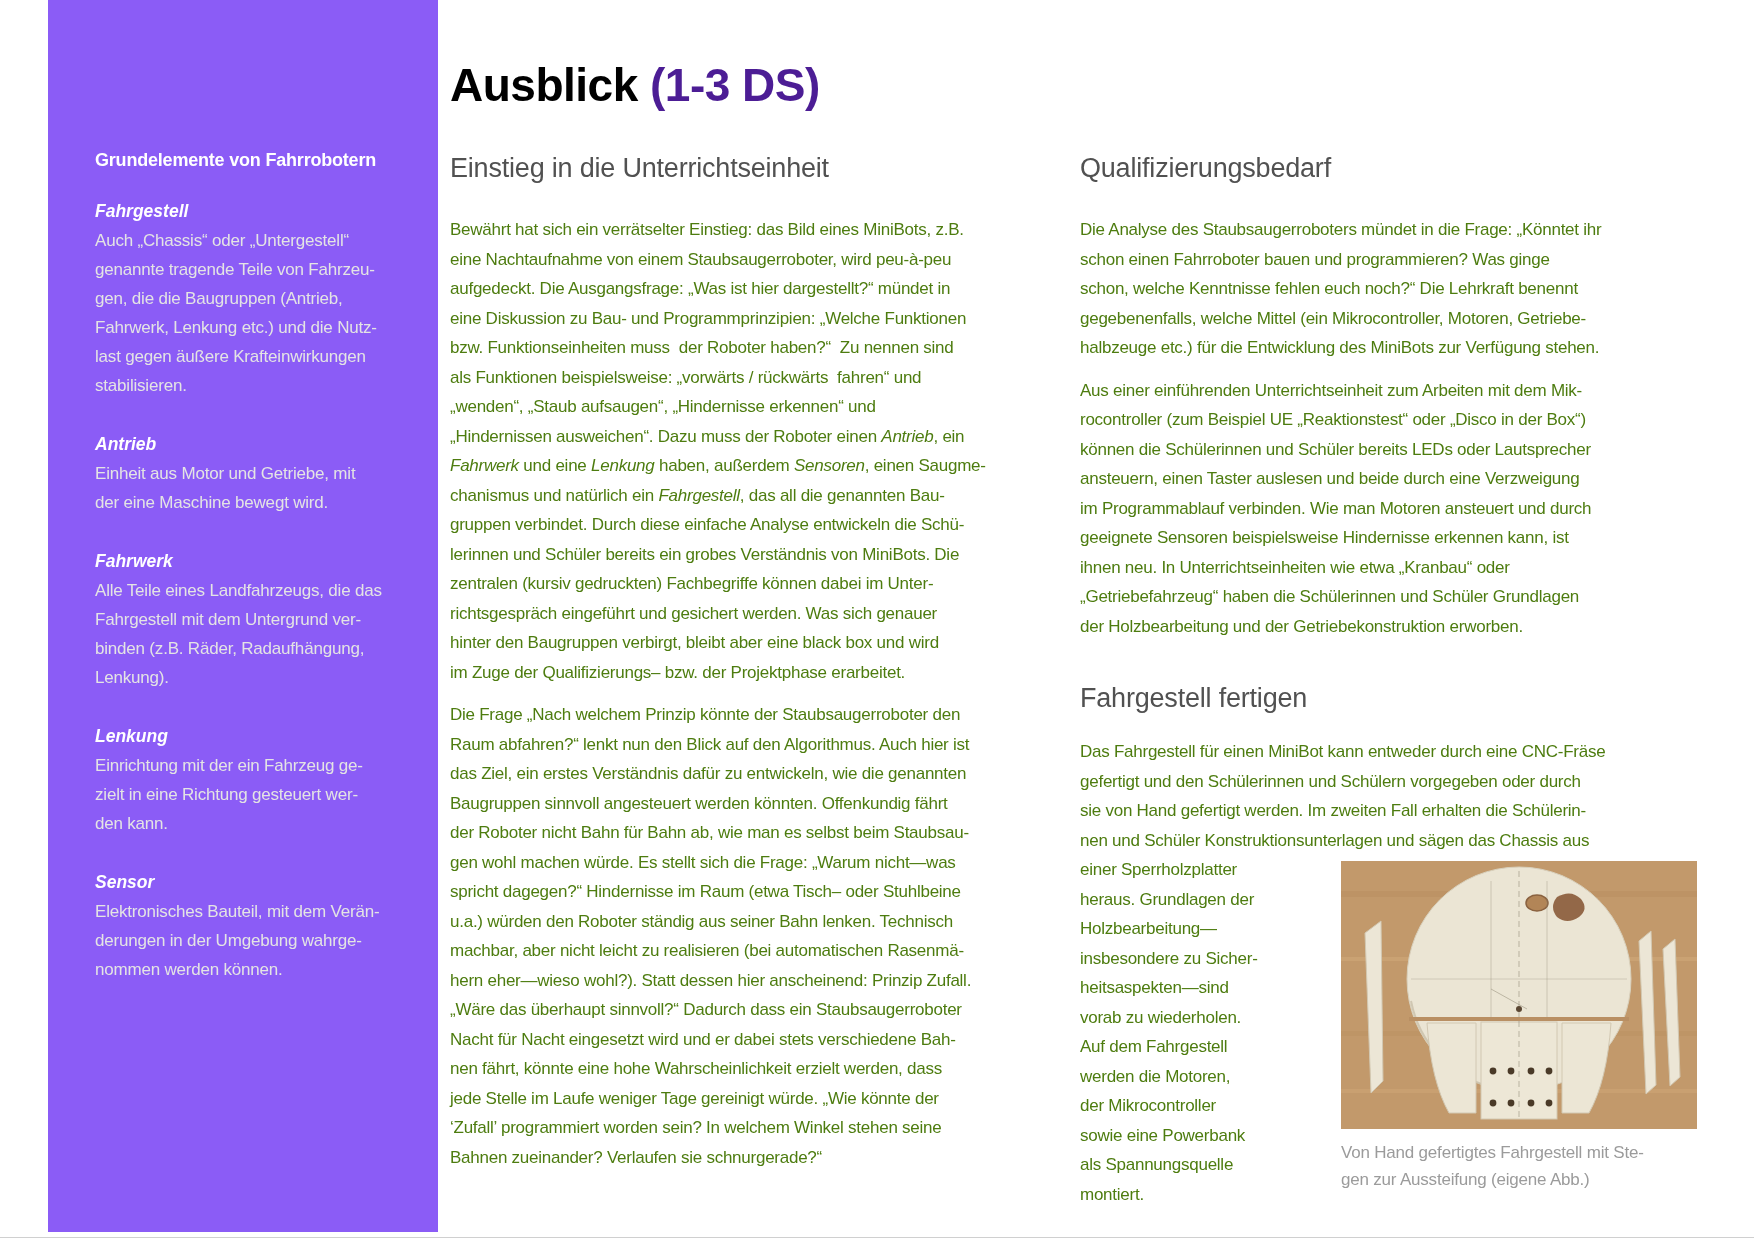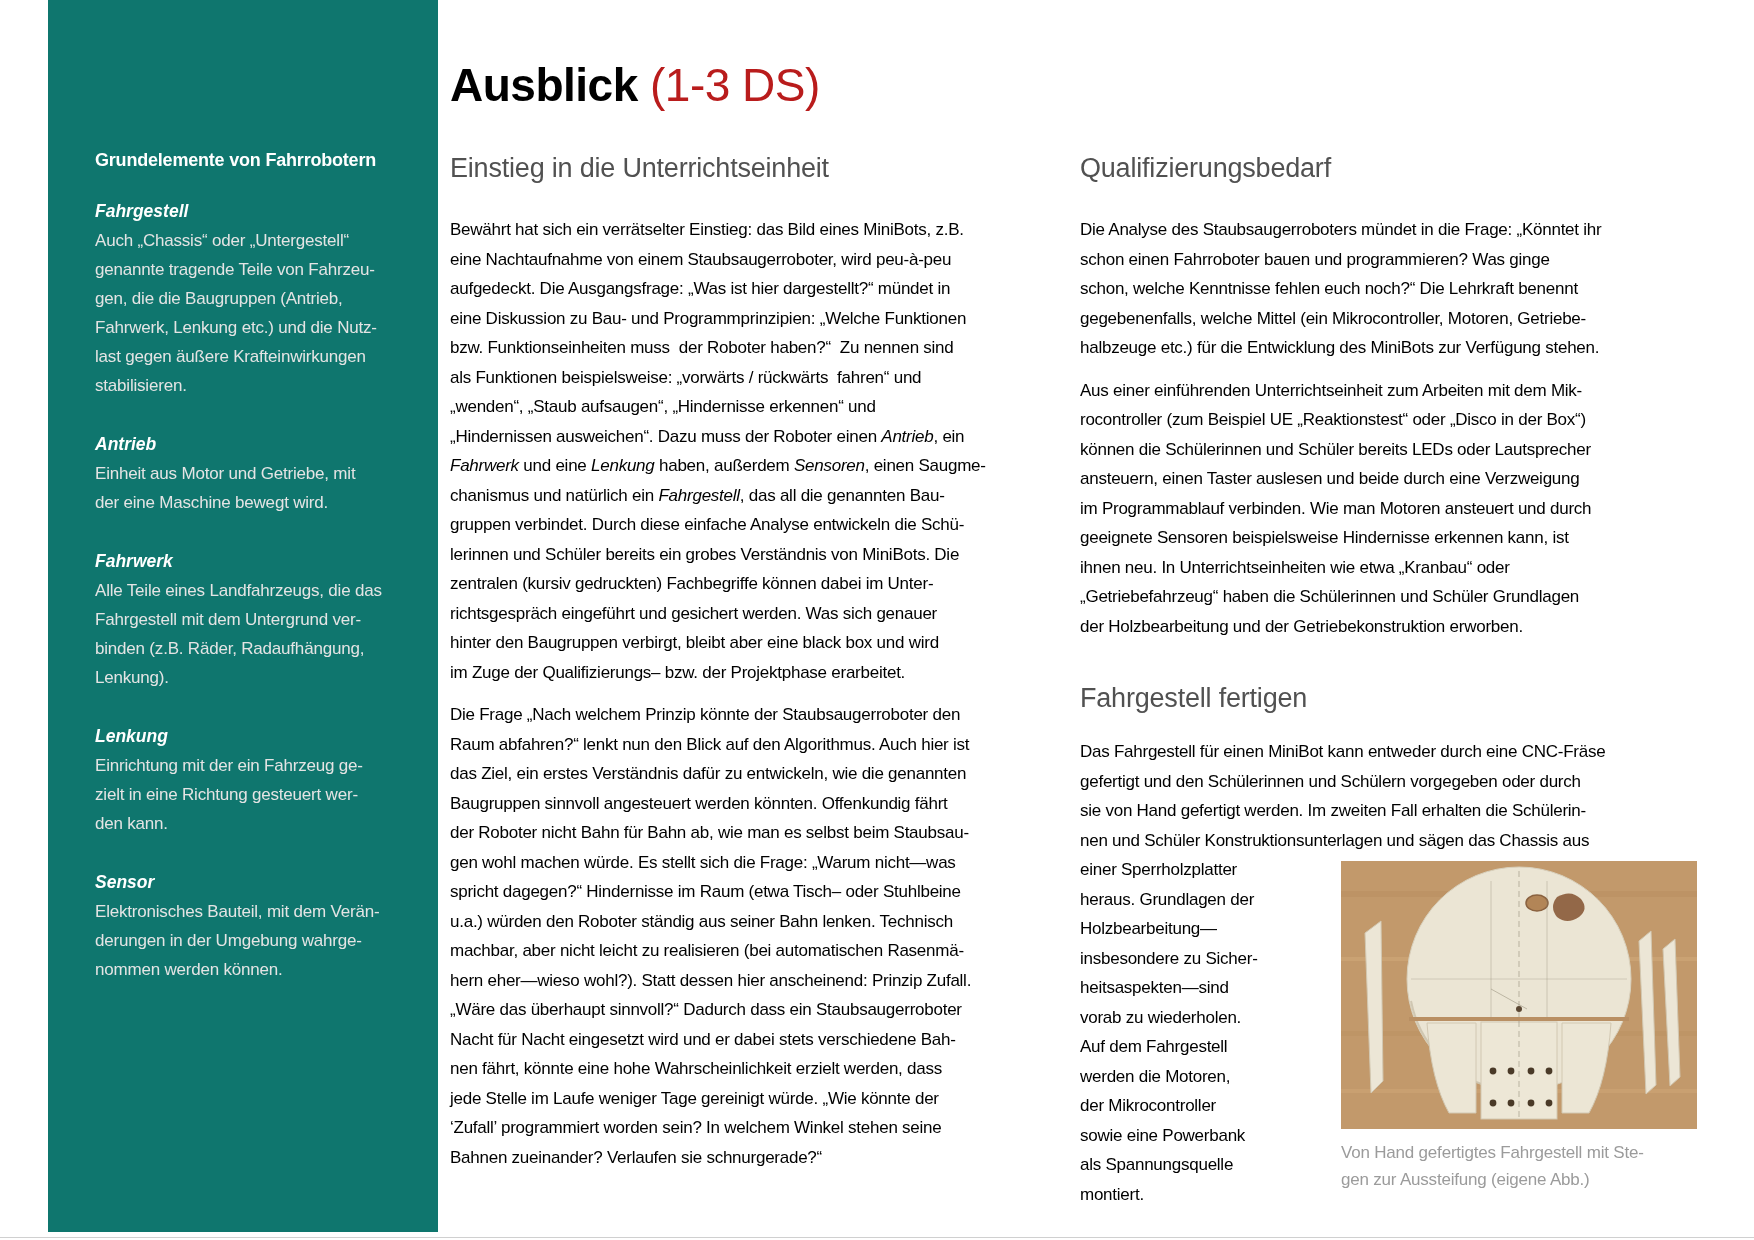--- a/index.html
+++ b/index.html
@@ -1,39 +1,39 @@
 <!DOCTYPE html>
 <html><head>
 <meta charset="utf-8">
 <style>
   html,body{margin:0;padding:0;background:#ffffff;}
   #page{position:relative;width:1754px;height:1240px;background:#ffffff;overflow:hidden;
         font-family:"Liberation Sans", sans-serif;}
 
   
-  #sidebar{position:absolute;left:48px;top:0;width:390px;height:1232px;background:#0f766e;
+  #sidebar{position:absolute;left:48px;top:0;width:390px;height:1232px;background:#8b5cf6;
            box-sizing:border-box;padding:150px 28px 0 47px;}
   .sb-heading{font-size:18px;font-weight:700;color:#ffffff;letter-spacing:-0.2px;margin:0 0 26px 0;}
   .sb-entry{margin:0 0 30px 0;}
   .sb-term{font-size:17.5px;font-weight:700;font-style:italic;color:#ffffff;line-height:29px;}
   .sb-def{font-size:17px;color:#e4e4e4;line-height:29px;letter-spacing:-0.2px;white-space:pre;}
 
   
   .title{position:absolute;left:450px;top:60px;font-size:46px;line-height:50px;color:#323232;letter-spacing:-0.5px;}
   .title .t-bold{font-weight:700;color:#000000;margin-top:44px;}
-  .title .t-light{font-weight:400;color:#b91c1c;}
+  .title .t-light{font-weight:700;color:#4c1d95;}
 
   .col{position:absolute;top:149px;}
   #col-left{left:450px;width:572px;}
   #col-right{left:1080px;width:566px;}
 
   h2.section{font-size:27px;font-weight:400;color:#515151;line-height:38px;margin:0 0 28px 0;letter-spacing:-0.2px;}
   h2.section2{margin-top:38px;margin-bottom:20px;}
 
-  .prose{font-size:17px;line-height:29.5px;color:#000000;letter-spacing:-0.25px;white-space:pre;margin:0;}
+  .prose{font-size:17px;line-height:29.5px;color:#4d7c0f;letter-spacing:-0.25px;white-space:pre;margin:0;}
   .prose + .prose{margin-top:13px;}
   .prose em{font-style:italic;}
 
   .clearfix::after{content:"";display:block;clear:both;}
 
   
   .figure{float:right;width:305px;margin:6px 0 0 16px;}
   .photo{display:block;width:356px;height:268px;}
   .caption{font-size:17px;line-height:27px;color:#9b9b9b;letter-spacing:-0.2px;white-space:pre;margin-top:10px;}
 

